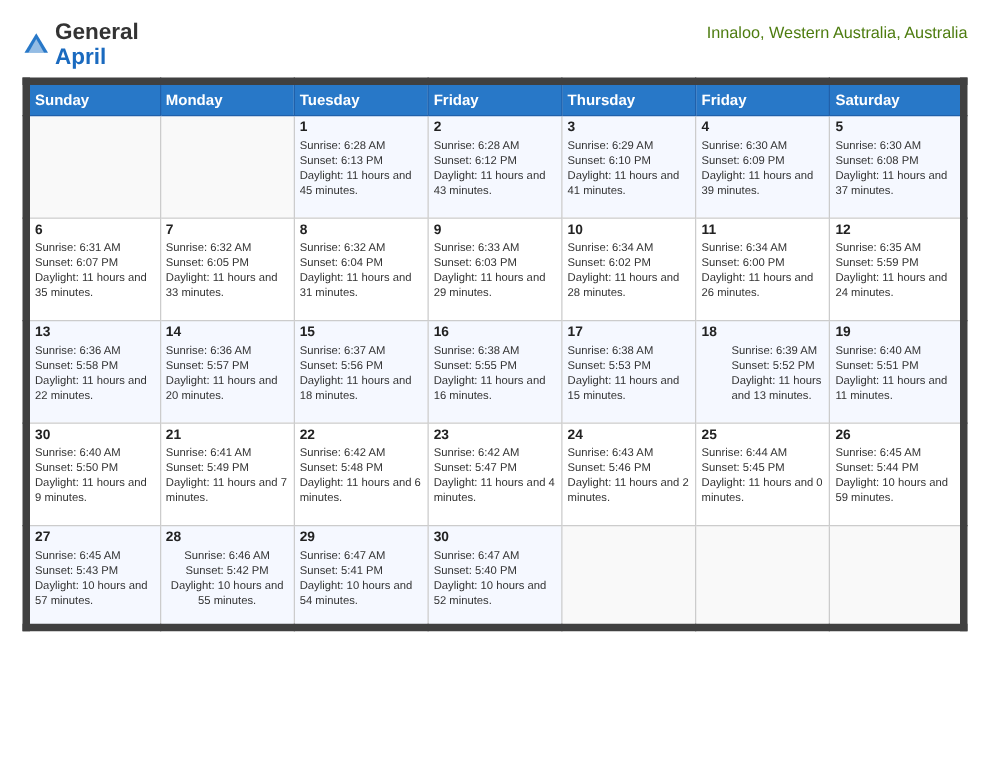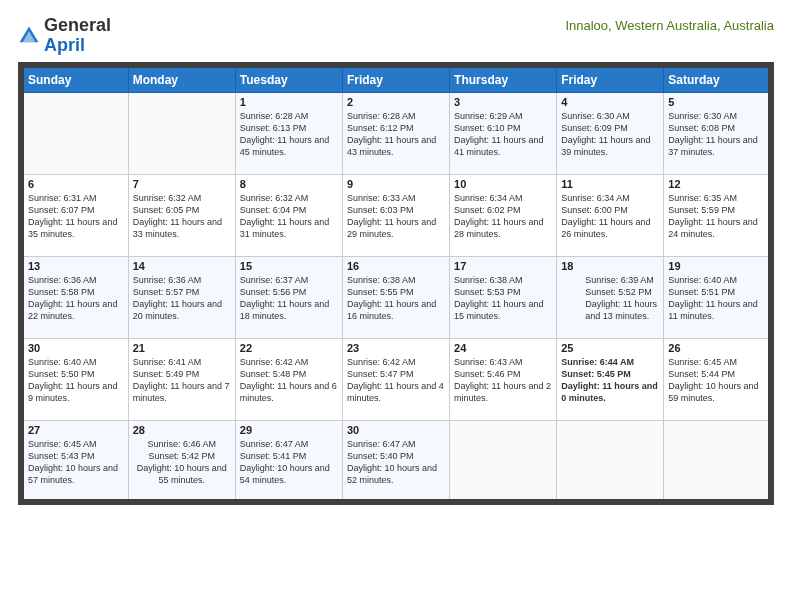--- a/index.html
+++ b/index.html
@@ -279,21 +279,21 @@
 Daylight: 11 hours and 4 minutes.</div>
           </td>
           <td>
             <span class="day-number">24</span>
             <div class="day-info" style="white-space: pre-line;">Sunrise: 6:43 AM
 Sunset: 5:46 PM
 Daylight: 11 hours and 2 minutes.</div>
           </td>
           <td>
             <span class="day-number">25</span>
-            <div class="day-info" style="white-space: pre-line; font-weight: bold;">Sunrise: 6:44 AM
+            <div class="day-info" style="white-space: pre-line;">Sunrise: 6:44 AM
 Sunset: 5:45 PM
 Daylight: 11 hours and 0 minutes.</div>
           </td>
           <td>
             <span class="day-number">26</span>
             <div class="day-info" style="white-space: pre-line;">Sunrise: 6:45 AM
 Sunset: 5:44 PM
 Daylight: 10 hours and 59 minutes.</div>
           </td>
         </tr>

